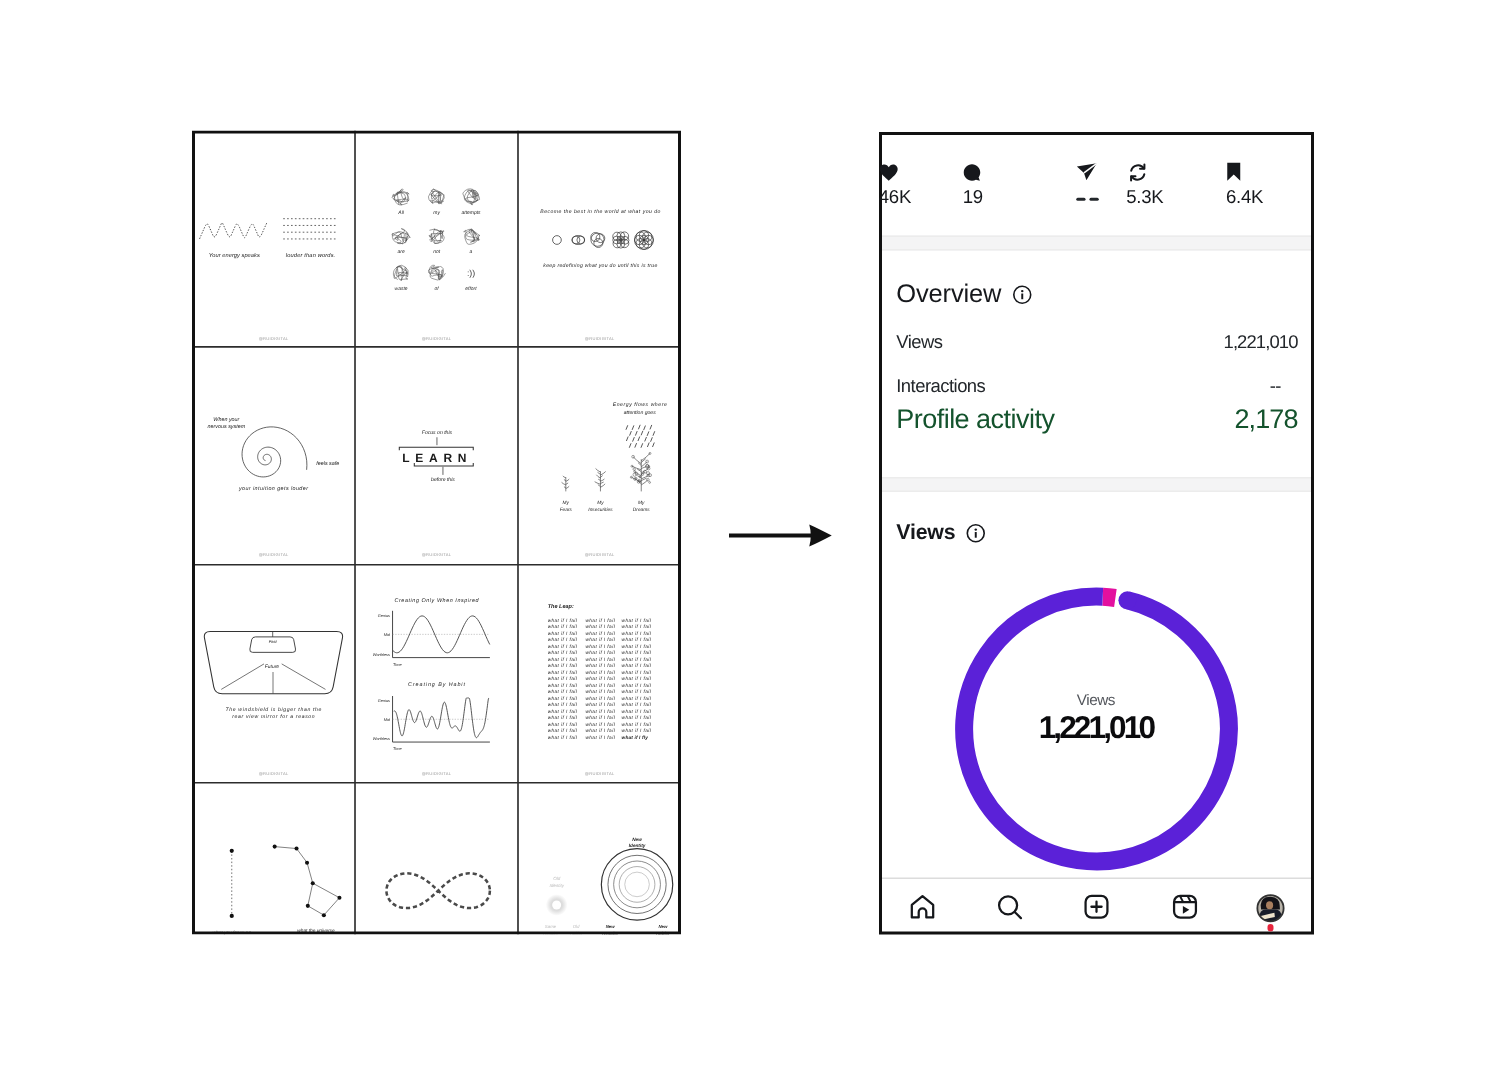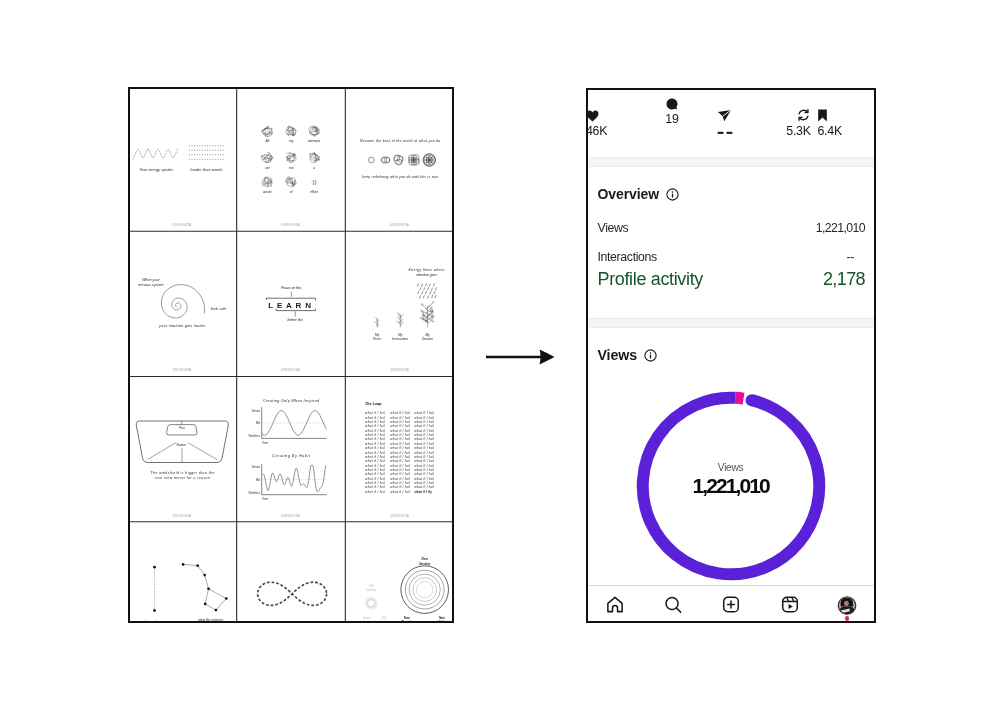--- a/index.html
+++ b/index.html
@@ -425,58 +425,58 @@
 <div class="abs" style="left:585.5px;top:87.5px;width:290.5px;height:535px;border:2px solid #111;background:#fff;box-sizing:border-box">
 <div style="position:relative;width:100%;height:100%">
 
 <div style="position:absolute;left:28.4px;top:18px;transform:translateX(-50%);text-align:left;width:60px">
 <div style="height:14px"><svg width="13" height="12" viewBox="0 0 24 22">
             <path d="M12 21 C8 17.5 1 12.5 1 6.8 C1 3.2 3.8 1 6.6 1 C9 1 11 2.4 12 4.6 C13 2.4 15 1 17.4 1 C20.2 1 23 3.2 23 6.8 C23 12.5 16 17.5 12 21 Z" fill="#16181c"></path>
           </svg></div>
 <div style="font-size:12.4px;letter-spacing:-0.2px;color:#16181c;margin-top:2px">46K</div>
 </div>
 
-<div style="position:absolute;left:84.4px;top:6px;transform:translateX(-50%);text-align:center;width:60px">
+<div style="position:absolute;left:84.4px;top:18px;transform:translateX(-50%);text-align:left;width:60px">
 <div style="height:14px"><svg width="12" height="12" viewBox="0 0 24 24">
             <path d="M12 1 C5.9 1 1 5.9 1 12 C1 18.1 5.9 23 12 23 C13.9 23 15.7 22.5 17.3 21.7 L22.5 23 L20.8 18.4 C22.2 16.6 23 14.4 23 12 C23 5.9 18.1 1 12 1 Z" fill="#16181c"></path>
           </svg></div>
 <div style="font-size:12.4px;letter-spacing:-0.2px;color:#16181c;margin-top:2px">19</div>
 </div>
 
 <div style="position:absolute;left:137.4px;top:18px;transform:translateX(-50%);text-align:center;width:60px">
 <div style="height:14px"><svg width="15" height="13" viewBox="0 0 26 22">
             <path d="M1.6 4.9 L24.6 1.3 L12.6 20.9 L9.8 12.4 Z" fill="#16181c"></path>
             <path d="M24.6 1.3 L9.8 12.4" stroke="#fff" stroke-width="1.7"></path>
           </svg></div>
 <div style="font-size:12.4px;letter-spacing:-0.2px;color:#16181c;margin-top:2px"><svg width="16" height="4" viewBox="0 0 16 4">
             <rect x="0.5" y="0.8" width="6.2" height="2.1" rx="1" fill="#23272b"></rect>
             <rect x="9.3" y="0.8" width="6.2" height="2.1" rx="1" fill="#23272b"></rect>
           </svg></div>
 </div>
 
-<div style="position:absolute;left:193.4px;top:18px;transform:translateX(-50%);text-align:right;width:60px">
+<div style="position:absolute;left:193.4px;top:18px;transform:translateX(-50%);text-align:left;width:60px">
 <div style="height:14px"><svg width="15" height="14" viewBox="0 0 24 24" fill="none" stroke="#16181c" stroke-width="2.3" stroke-linecap="round" stroke-linejoin="round">
             <path d="M4.5 10 A8 8 0 0 1 19 7.5"></path>
             <path d="M19.5 14 A8 8 0 0 1 5 16.5"></path>
             <path d="M19.6 2.8 L19.6 7.8 L14.6 7.8" fill="none"></path>
             <path d="M4.4 21.2 L4.4 16.2 L9.4 16.2" fill="none"></path>
           </svg></div>
 <div style="font-size:12.4px;letter-spacing:-0.2px;color:#16181c;margin-top:2px">5.3K</div>
 </div>
 
 <div style="position:absolute;left:259.9px;top:18px;transform:translateX(-50%);text-align:left;width:60px">
 <div style="height:14px"><svg width="11" height="13" viewBox="0 0 20 24">
             <path d="M2 1 L18 1 L18 23 L10 15.5 L2 23 Z" fill="#16181c"></path>
           </svg></div>
 <div style="font-size:12.4px;letter-spacing:-0.2px;color:#16181c;margin-top:2px">6.4K</div>
 </div>
 
 <div style="position:absolute;left:0;right:0;top:67px;height:8px;background:#f4f4f5;border-top:1px solid #ececec;border-bottom:1px solid #ececec"></div>
 
-<div style="position:absolute;left:10px;top:96.5px;display:flex;align-items:center;font-size:14px;font-weight:bold;letter-spacing:-0.1px;color:#16181c">Overview <svg width="13" height="13" viewBox="0 0 24 24" style="margin-left:7px">
+<div style="position:absolute;left:10px;top:96.5px;display:flex;align-items:center;font-size:17px;font-weight:normal;letter-spacing:-0.1px;color:#16181c">Overview <svg width="13" height="13" viewBox="0 0 24 24" style="margin-left:7px">
           <circle cx="12" cy="12" r="10.4" fill="none" stroke="#16181c" stroke-width="2"></circle>
           <circle cx="12" cy="7.5" r="1.5" fill="#16181c"></circle>
           <rect x="10.8" y="10.5" width="2.4" height="7" fill="#16181c"></rect>
         </svg></div>
 
 <div style="position:absolute;left:10px;right:9px;top:131px;font-size:12.3px;letter-spacing:-0.35px;color:#23272b">Views<span style="float:right;letter-spacing:-0.6px">1,221,010</span></div>
 
 <div style="position:absolute;left:10px;right:20px;top:160.7px;font-size:12.3px;letter-spacing:-0.35px;color:#23272b">Interactions<span style="float:right">--</span></div>
 
 <div style="position:absolute;left:10px;right:9px;top:179px;font-size:18px;letter-spacing:-0.35px;color:#14532d">Profile activity<span style="float:right;letter-spacing:-0.6px">2,178</span></div>

